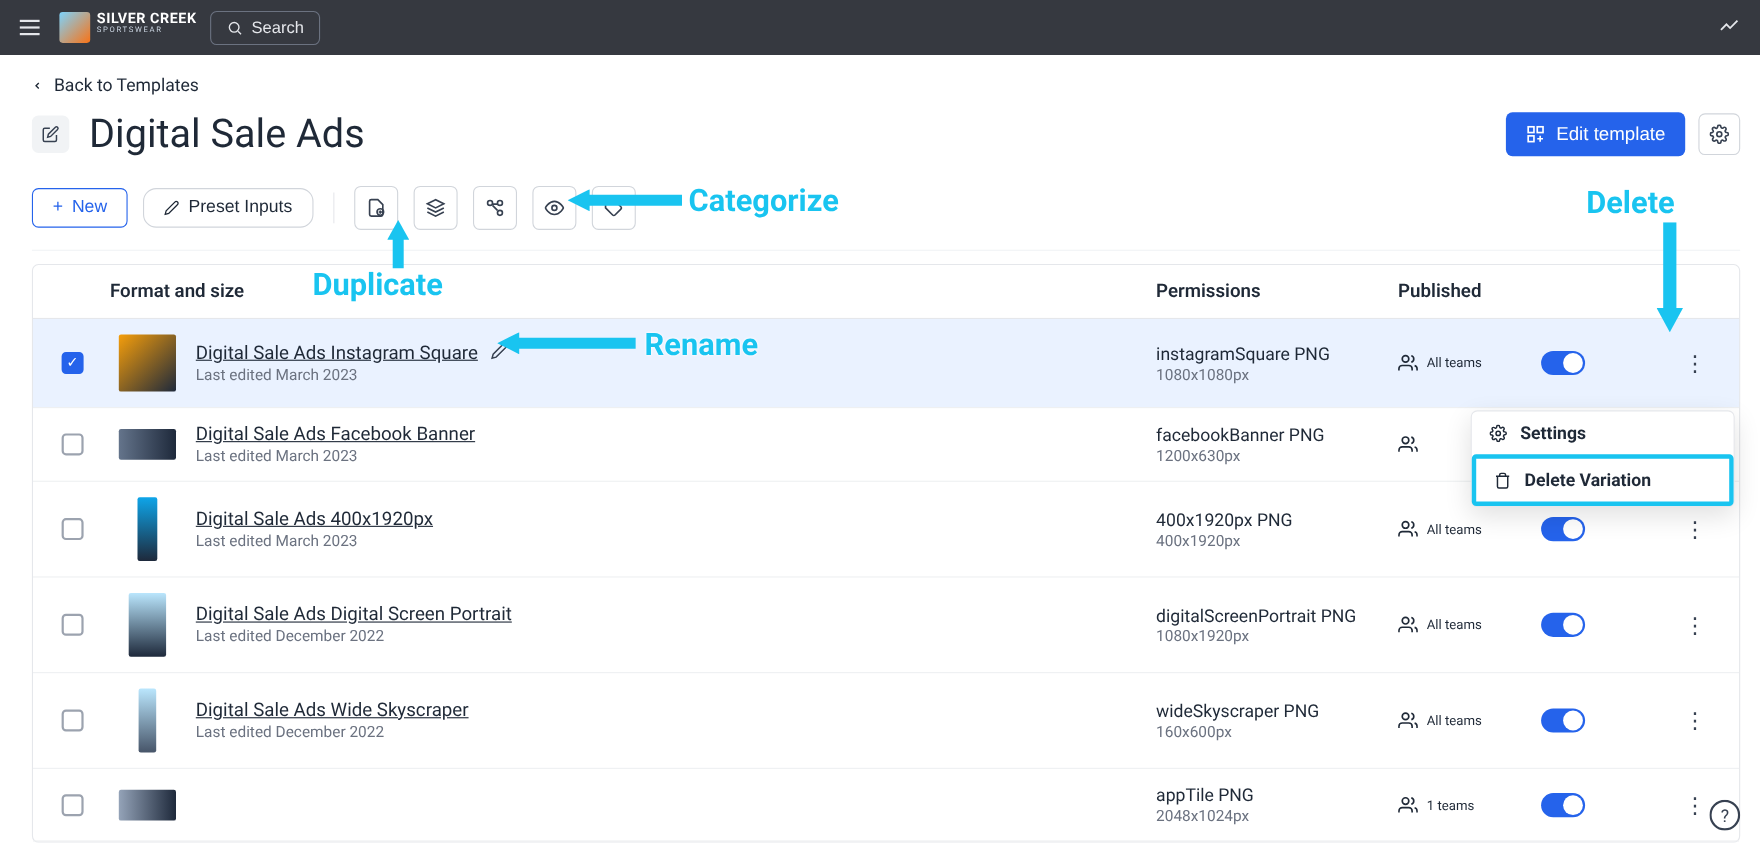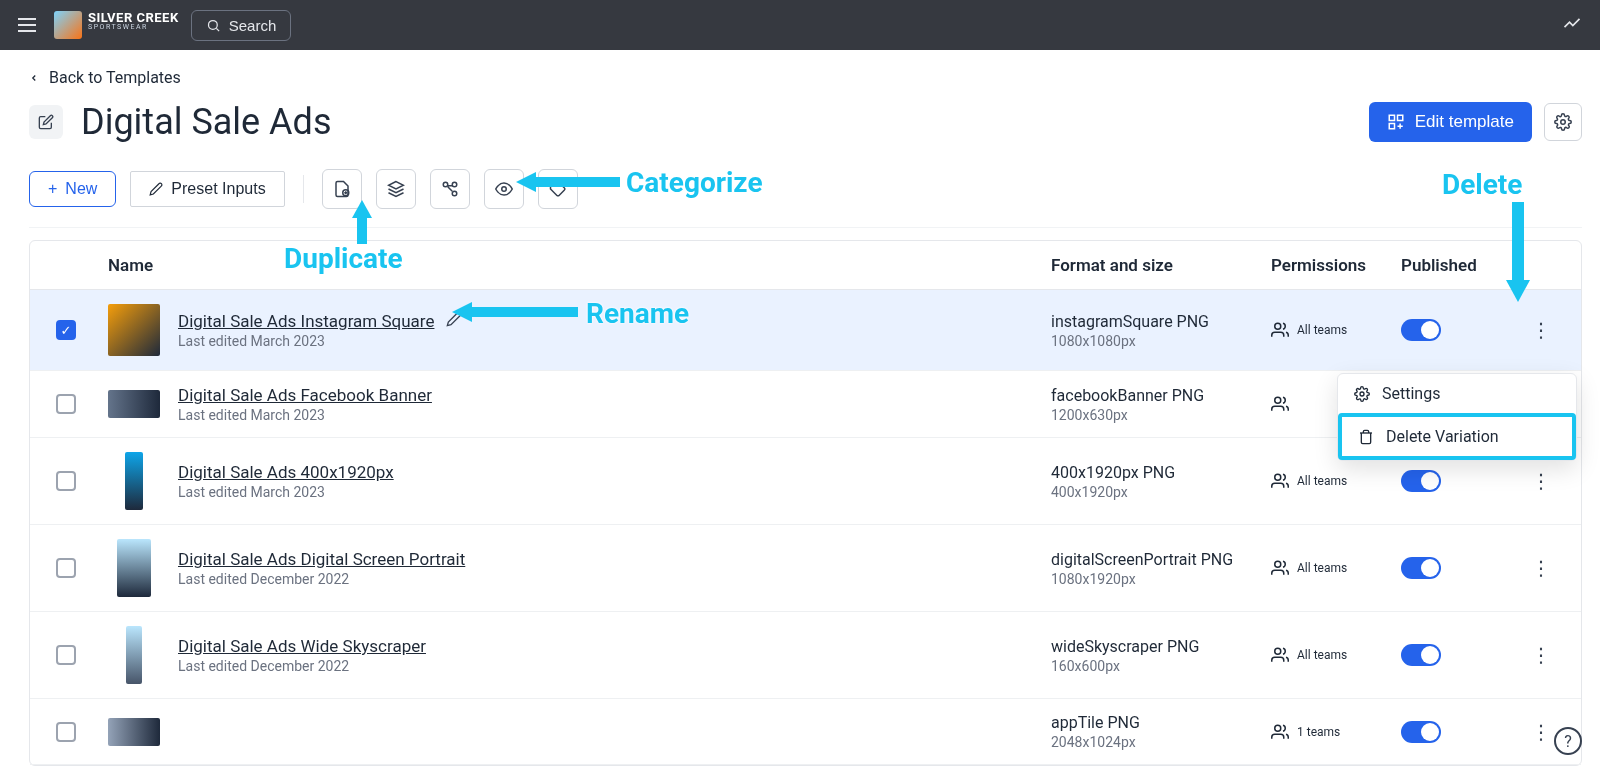--- a/index.html
+++ b/index.html
@@ -19,21 +19,21 @@
   .back-link { display:flex; align-items:center; gap:10px; font-size:16px; color:#1f2937; cursor:pointer; margin-bottom: 14px; }
   .title-row { display:flex; align-items:center; gap:18px; margin-bottom: 26px; }
   .title-edit { width:34px; height:34px; border-radius:6px; background:#f1f3f5; display:flex; align-items:center; justify-content:center; cursor:pointer; color:#374151; }
   .page-title { font-size: 36px; font-weight: 400; color: #1f2937; }
   .title-actions { margin-left:auto; display:flex; align-items:center; gap:12px; }
   .btn-primary { background:#2563eb; color:#fff; border:none; border-radius:6px; padding:10px 18px; font-size:17px; display:flex; align-items:center; gap:10px; cursor:pointer; }
   .btn-icon-outline { width:38px; height:38px; border:1px solid #d1d5db; border-radius:6px; background:#fff; display:flex; align-items:center; justify-content:center; cursor:pointer; color:#374151; }
 
   .toolbar { display:flex; align-items:center; gap:14px; padding: 0 0 18px 0; border-bottom: 1px solid #f1f3f5; position:relative; }
   .btn-outline { border:1px solid #2563eb; color:#2563eb; background:#fff; border-radius:6px; padding:8px 18px; font-size:16px; display:flex; align-items:center; gap:8px; cursor:pointer; }
-  .btn-outline-gray { border:1px solid #d1d5db; color:#1f2937; background:#fff; border-radius:2px; padding:8px 18px; font-size:16px; display:flex; align-items:center; gap:8px; cursor:pointer; }
+  .btn-outline-gray { border:1px solid #d1d5db; color:#1f2937; background:#fff; border-radius:12px; padding:8px 18px; font-size:16px; display:flex; align-items:center; gap:8px; cursor:pointer; }
   .divider { width:1px; height:28px; background:#e5e7eb; margin: 0 4px; }
   .icon-btn { width:40px; height:40px; border:1px solid #d1d5db; border-radius:6px; background:#fff; display:flex; align-items:center; justify-content:center; cursor:pointer; color:#374151; }
 
   
   .table-wrap { border:1px solid #e5e7eb; border-radius:6px; margin-top: 12px; overflow:visible; position:relative; }
   .thead, .trow { display:grid; grid-template-columns: 60px 1fr 220px 130px 110px 60px; align-items:center; padding: 14px 10px; }
   .thead { font-weight:600; font-size:17px; color:#1f2937; border-bottom:1px solid #e5e7eb; }
   .trow { border-bottom:1px solid #eef0f2; }
   .trow.selected { background:#eaf2ff; }
   .chk { width:20px; height:20px; border:2px solid #9ca3af; border-radius:4px; background:#fff; display:flex; align-items:center; justify-content:center; cursor:pointer; margin-left:16px; }
@@ -54,21 +54,21 @@
   .fmt-sub { font-size:14px; color:#6b7280; margin-top:2px; }
   .perm { display:flex; align-items:center; gap:8px; font-size:12px; color:#1f2937; }
   .toggle { width:40px; height:22px; border-radius:11px; background:#d1d5db; position:relative; cursor:pointer; }
   .toggle.on { background:#2563eb; }
   .toggle::after { content:""; position:absolute; width:18px; height:18px; border-radius:50%; background:#fff; top:2px; left:2px; transition:left .15s; }
   .toggle.on::after { left:20px; }
   .kebab { font-size:20px; color:#374151; cursor:pointer; text-align:center; }
 
   
   .menu { position:absolute; right:4px; top:132px; background:#fff; border:1px solid #e5e7eb; border-radius:6px; box-shadow:0 8px 24px rgba(0,0,0,.12); width:240px; z-index:20; }
-  .menu-item { display:flex; align-items:center; gap:12px; padding:10px 16px; font-size:16px; color:#1f2937; cursor:pointer; }
+  .menu-item { display:flex; align-items:center; gap:12px; padding:10px 16px; font-size:16px; color:#1f2937; cursor:pointer;font-weight:bold; }
   .menu-highlight { border:4px solid #19c4f0; border-radius:4px; }
 
   
   .callout { position:absolute; font-size:28px; font-weight:700; color:#19c4f0; text-shadow: 0 0 2px #fff, 0 0 3px #fff; z-index:30; pointer-events:none; }
   .arrow { position:absolute; z-index:29; pointer-events:none; }
   .page-area { position:relative; }
 
   .help-btn { position:fixed; right:18px; bottom:18px; width:28px; height:28px; border:2px solid #374151; border-radius:50%; display:flex; align-items:center; justify-content:center; font-size:16px; color:#374151; background:#fff; cursor:pointer; }
 </style>
 </head>
@@ -205,21 +205,20 @@
 
   <div class="callout" style="left:1442px; top:118px;">Delete</div>
   <svg class="arrow" style="left:1506px; top:152px;" width="24" height="100" viewBox="0 0 24 100">
       <path d="M12 0 L12 82" stroke="#19c4f0" stroke-width="12" fill="none"></path>
       <path d="M12 100 L0 78 L24 78 Z" fill="#19c4f0"></path>
     </svg>
 
   <div class="table-wrap">
     <div class="thead">
       <div></div>
-      <div style="padding-left:8px;">Name</div>
       <div>Format and size</div>
       <div>Permissions</div>
       <div>Published</div>
       <div></div>
     </div>
     <div id="rows">
         <div class="trow selected">
           <div>
             <div class="chk checked"></div>
           </div>

